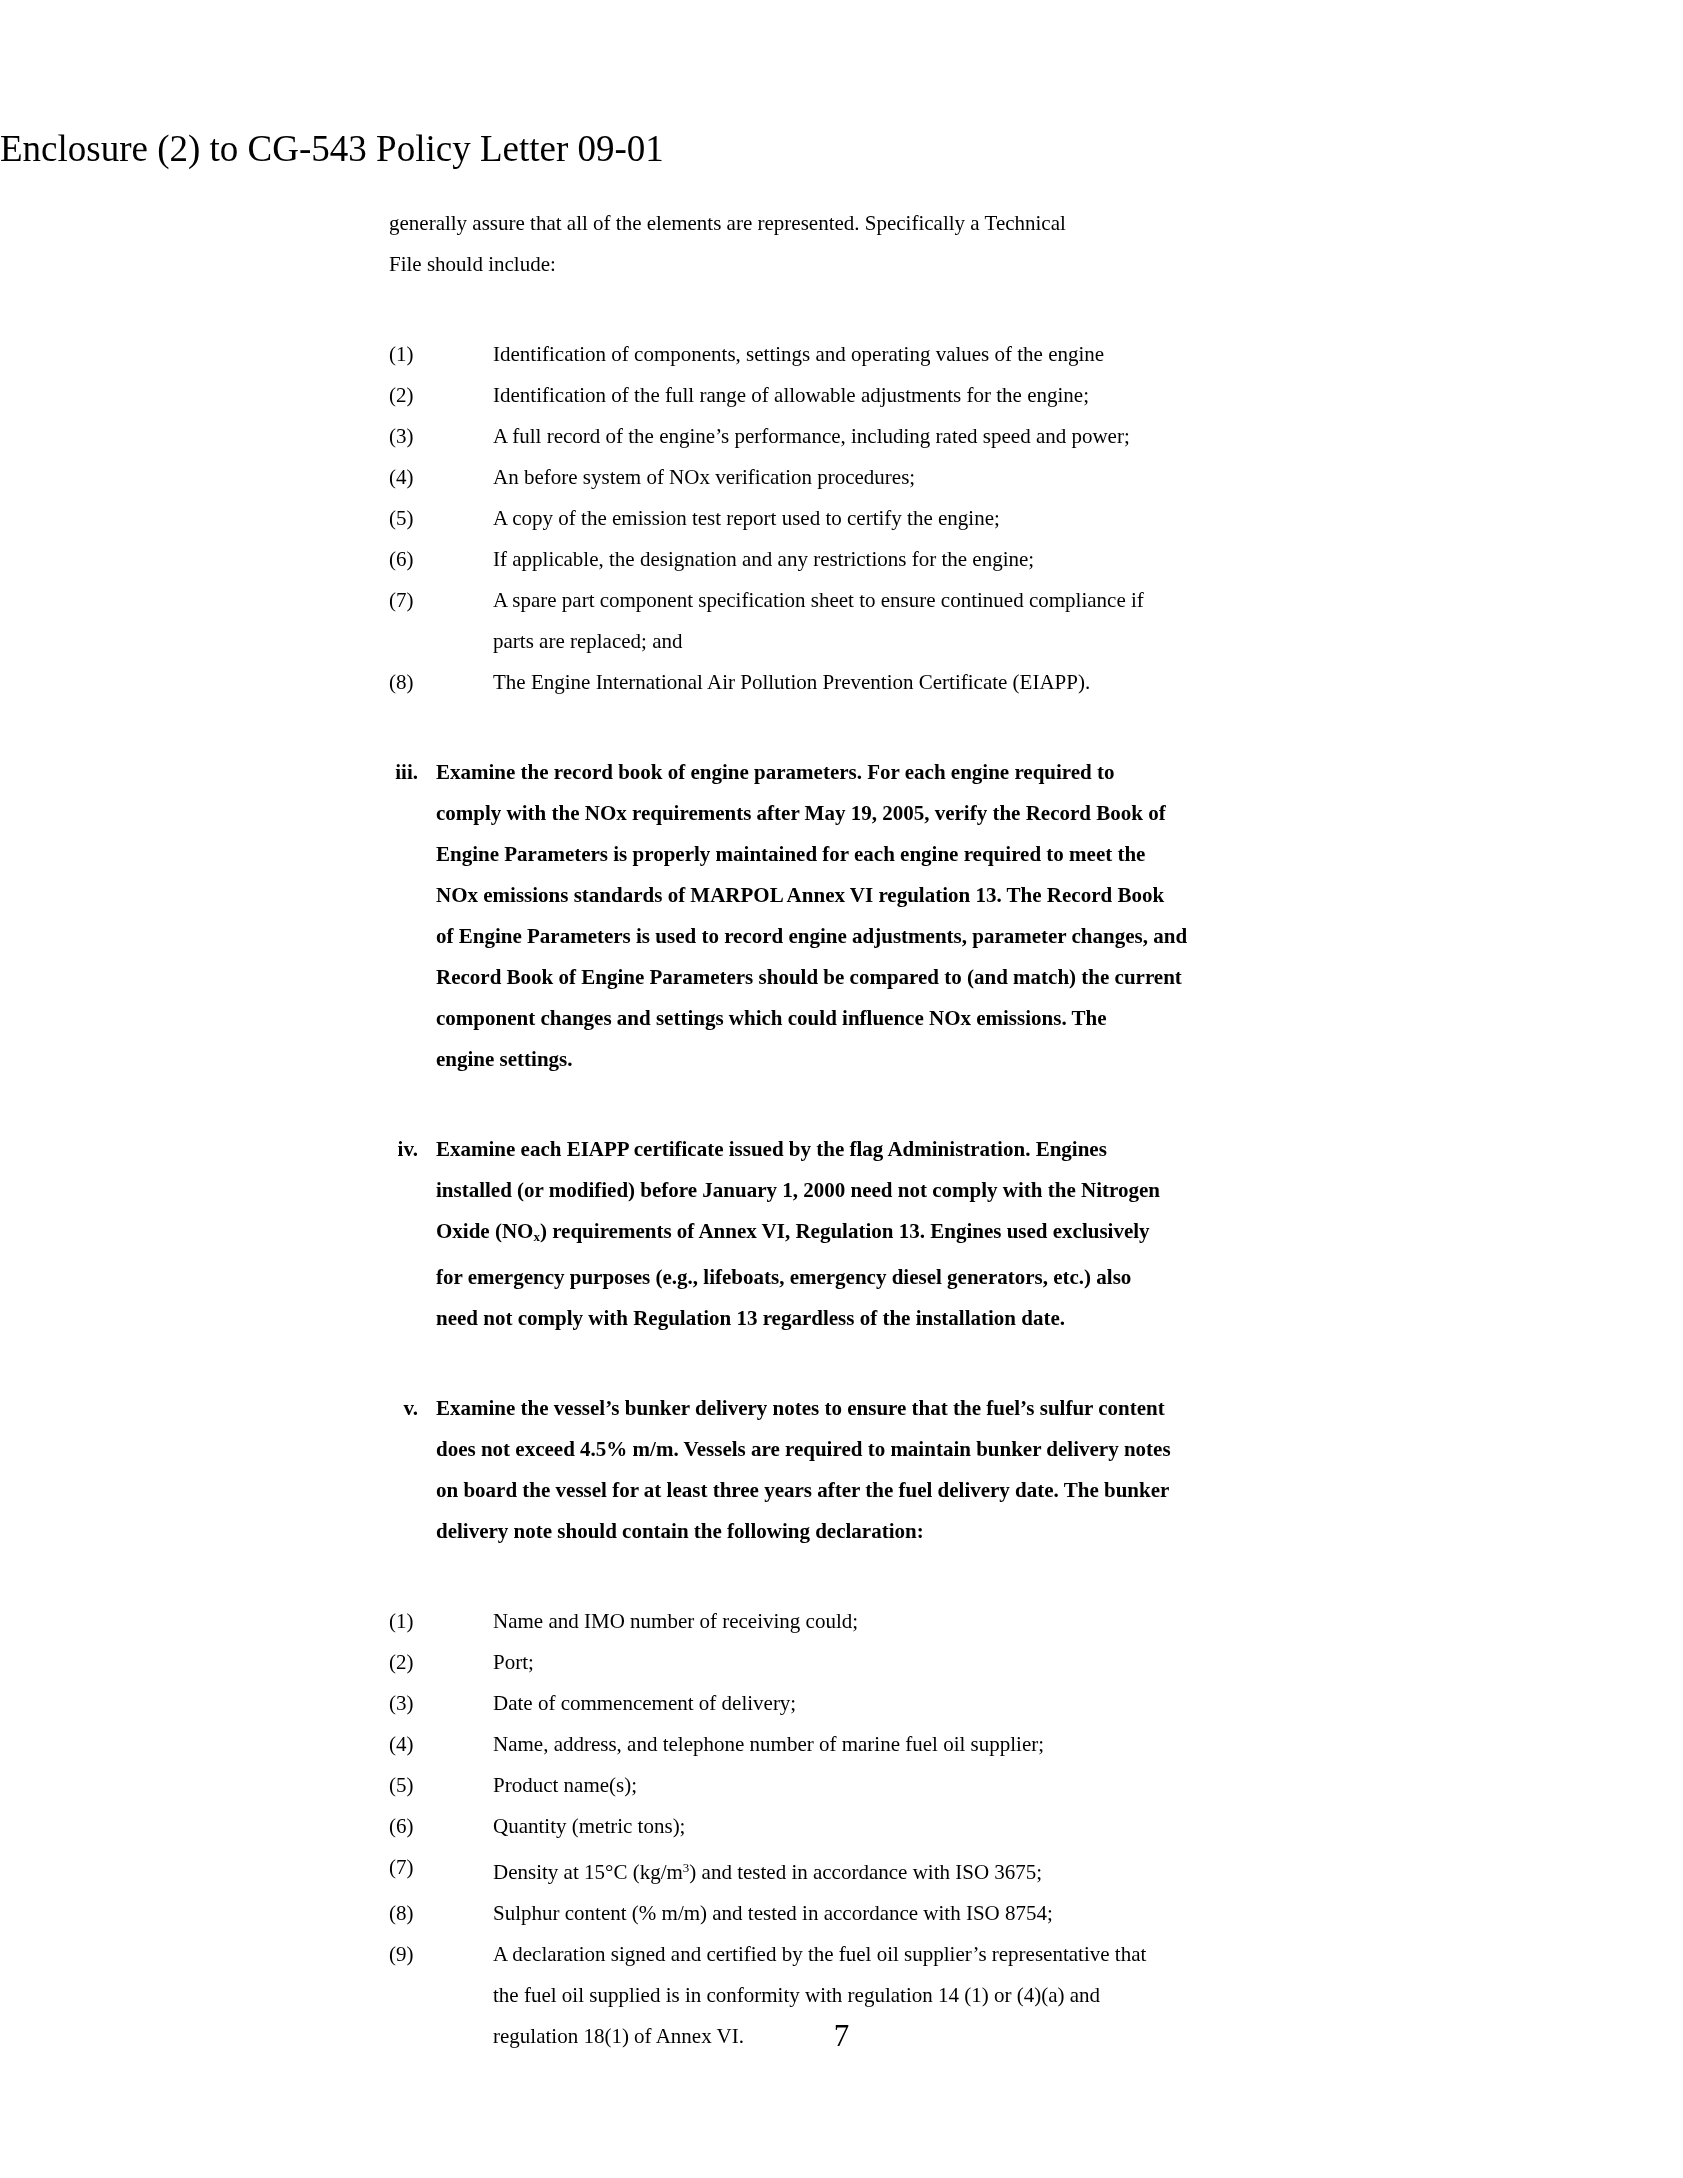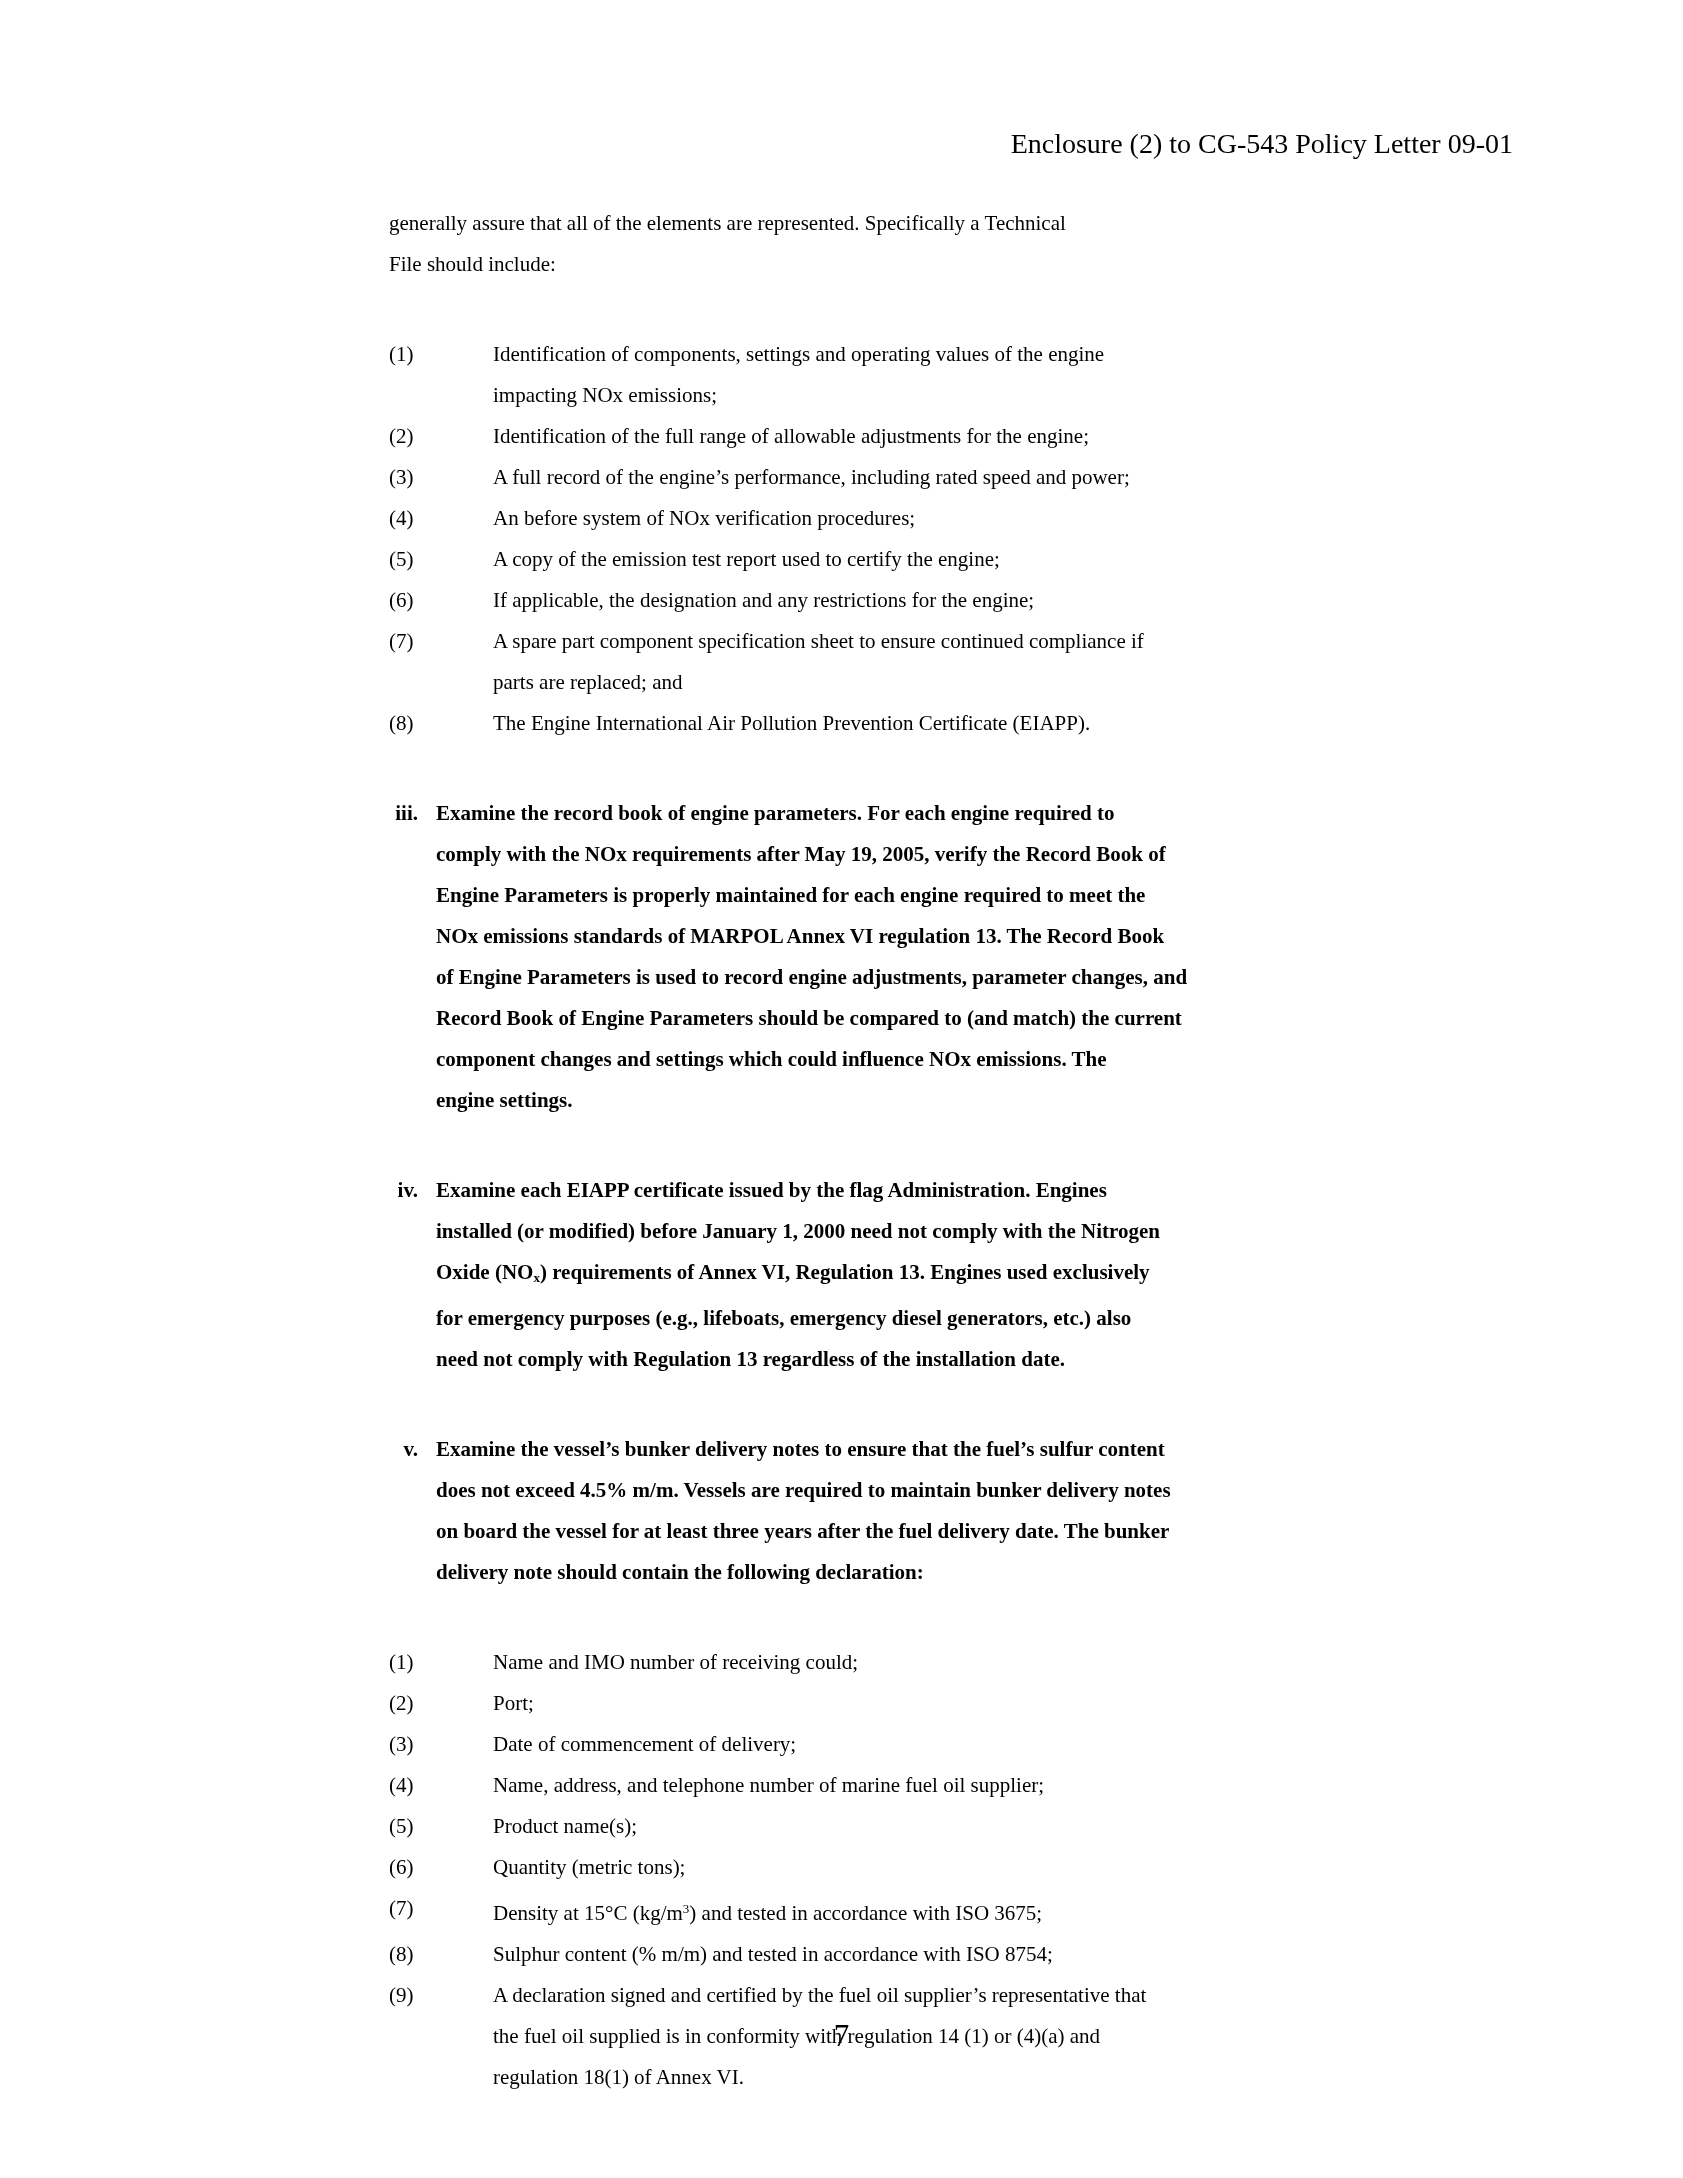--- a/index.html
+++ b/index.html
@@ -18,24 +18,23 @@
     height: 2178px;
     background: #ffffff;
     box-sizing: border-box;
     overflow: hidden;
   }
 
   
   .doc-header {
     position: absolute;
     top: 127px;
-    left: 16px;
+    left: 0;
     width: 1497px;            
-    text-align: right;
-    font-size: 28px;
+    font-size: 37px;
     line-height: 1.18;
     white-space: nowrap;
   }
 
   
   .body-block {
     position: absolute;
     top: 203px;
     left: 327px;
     width: 1178px;
@@ -130,21 +129,20 @@
       <span class="ln">File should include:</span>
     </div>
 
     <div class="gap-md"></div>
 
     <ul class="numlist">
       <li class="item">
         <span class="marker">(1)</span>
         <span class="lines">
           <span class="ln">Identification of components, settings and operating values of the engine</span>
-          <span class="ln">impacting NOx emissions;</span>
         </span>
       </li>
       <li class="item">
         <span class="marker">(2)</span>
         <span class="lines">
           <span class="ln">Identification of the full range of allowable adjustments for the engine;</span>
         </span>
       </li>
       <li class="item">
         <span class="marker">(3)</span>

